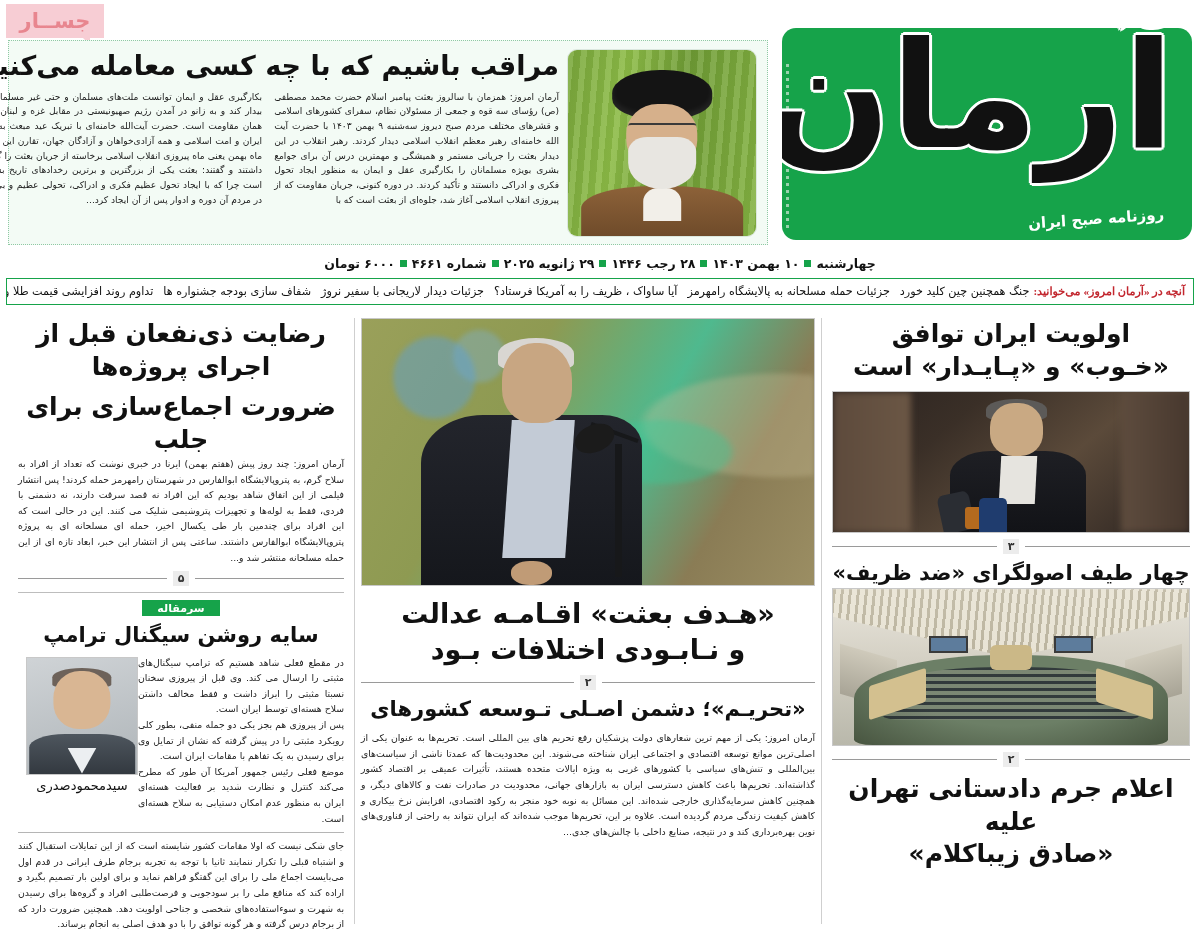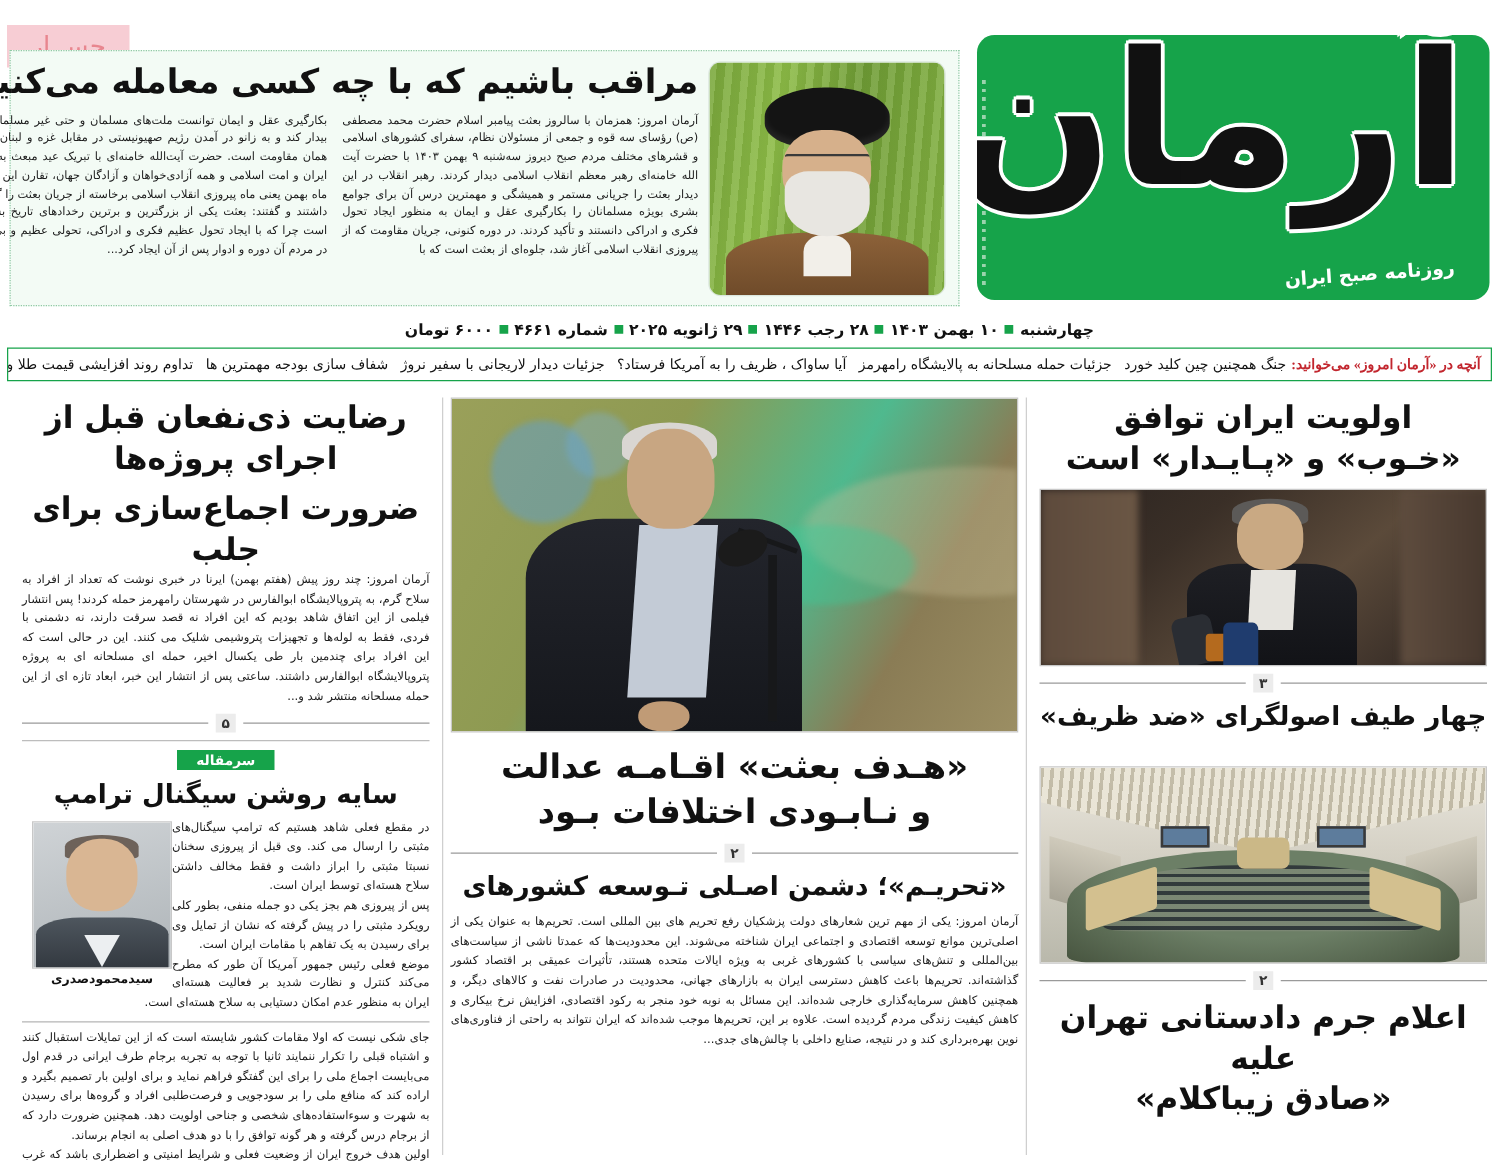--- a/index.html
+++ b/index.html
@@ -9,25 +9,25 @@
     background: #ffffff;
     font-family: "DejaVu Sans", "Liberation Sans", sans-serif;
     direction: rtl;
     overflow: hidden;
     position: relative;
   }
   .page { width: 1200px; height: 930px; position: relative; }
 
   
   .tag-jasaar {
-    position: absolute; top: 20px; right: 1096px;
+    position: absolute; top: 4px; right: 1096px;
     width: 98px; height: 34px;
     background: #f7cdd4;
     color: #e8868f;
-    font-size: 21px; font-weight: normal;
+    font-size: 21px; font-weight: bold;
     display: flex; align-items: center; justify-content: center;
     letter-spacing: 1px;
   }
   .tag-jasaar::after {
     content: ""; position: absolute; bottom: -7px; right: 14px;
     border-left: 8px solid transparent; border-right: 0 solid transparent;
     border-top: 8px solid #f7cdd4;
   }
 
   
@@ -151,21 +151,21 @@
     display: block; margin: 0 auto 6px auto; width: 78px; height: 16px;
     background: #16a34a; color: #fff; font-size: 11px; font-weight: bold;
     display: flex; align-items: center; justify-content: center;
   }
   .editorial-wrap { border-top: 1px solid #bdbdbd; padding-top: 7px; }
   .ed-body { margin-top: 5px; }
   .ed-float {
     float: left; width: 112px; margin: 2px 0 4px 8px; text-align: center;
   }
   .ed-photo { width: 112px; height: 118px; border: 1px solid #c8c8c8; overflow: hidden; }
-  .ed-caption { font-size: 10px; font-weight: bold; margin-top: 3px; color: #111; }
+  .ed-caption { font-size: 13px; font-weight: normal; margin-top: 3px; color: #111; }
   .ed-hr { border: 0; border-top: 1px solid #b5b5b5; margin: 6px 0 5px 0; clear: none; }
 
   
   .ph { position: relative; width: 100%; height: 100%; }
 
   
   .ph-leader { background: linear-gradient(100deg,#7aa83c 0%,#8cbb46 28%,#6f9c35 56%,#84b342 100%); }
   .ph-leader .stripes {
     position: absolute; inset: 0;
     background: repeating-linear-gradient(95deg, rgba(255,255,255,.11) 0 6px, rgba(0,0,0,.05) 6px 13px);
@@ -420,21 +420,21 @@
   <div class="ticker">
     <span class="ticker-lead">آنچه در «آرمان امروز» می‌خوانید:</span>
     <span class="ticker-item">جنگ همچنین چین کلید خورد</span>
     <span class="dot"></span>
     <span class="ticker-item">جزئیات حمله مسلحانه به پالایشگاه رامهرمز</span>
     <span class="dot"></span>
     <span class="ticker-item">آیا ساواک ، ظریف را به آمریکا فرستاد؟</span>
     <span class="dot"></span>
     <span class="ticker-item">جزئیات دیدار لاریجانی با سفیر نروژ</span>
     <span class="dot"></span>
-    <span class="ticker-item">شفاف سازی بودجه مهمترین ها</span>
+    <span class="ticker-item">شفاف سازی بودجه جشنواره ها</span>
     <span class="dot"></span>
     <span class="ticker-item">تداوم روند افزایشی قیمت طلا و...</span>
   </div>
 
   <div class="main">
 
     <div class="col-right">
 
       <div>
         <div class="hl-lg">اولویت ایران توافق</div>
@@ -453,21 +453,21 @@
           </div>
         </div>
         <div class="rule-page">
           <span class="ln"></span>
           <span class="num">۳</span>
           <span class="ln"></span>
         </div>
       </div>
 
       <div>
-        <div class="hl-md" style="margin:6px 0 26px 0">چهار طیف اصولگرای «ضد ظریف»</div>
+        <div class="hl-md" style="margin:6px 0 1px 0">چهار طیف اصولگرای «ضد ظریف»</div>
         <div class="photo" style="height:158px">
           <div class="ph ph-majlis">
             <div class="ceiling"></div>
             <div class="wallL"></div>
               <div class="wallR"></div>
             <div class="floor"></div>
             <div class="rows"></div>
             <div class="benchL"></div>
               <div class="benchR"></div>
             <div class="podium"></div>

